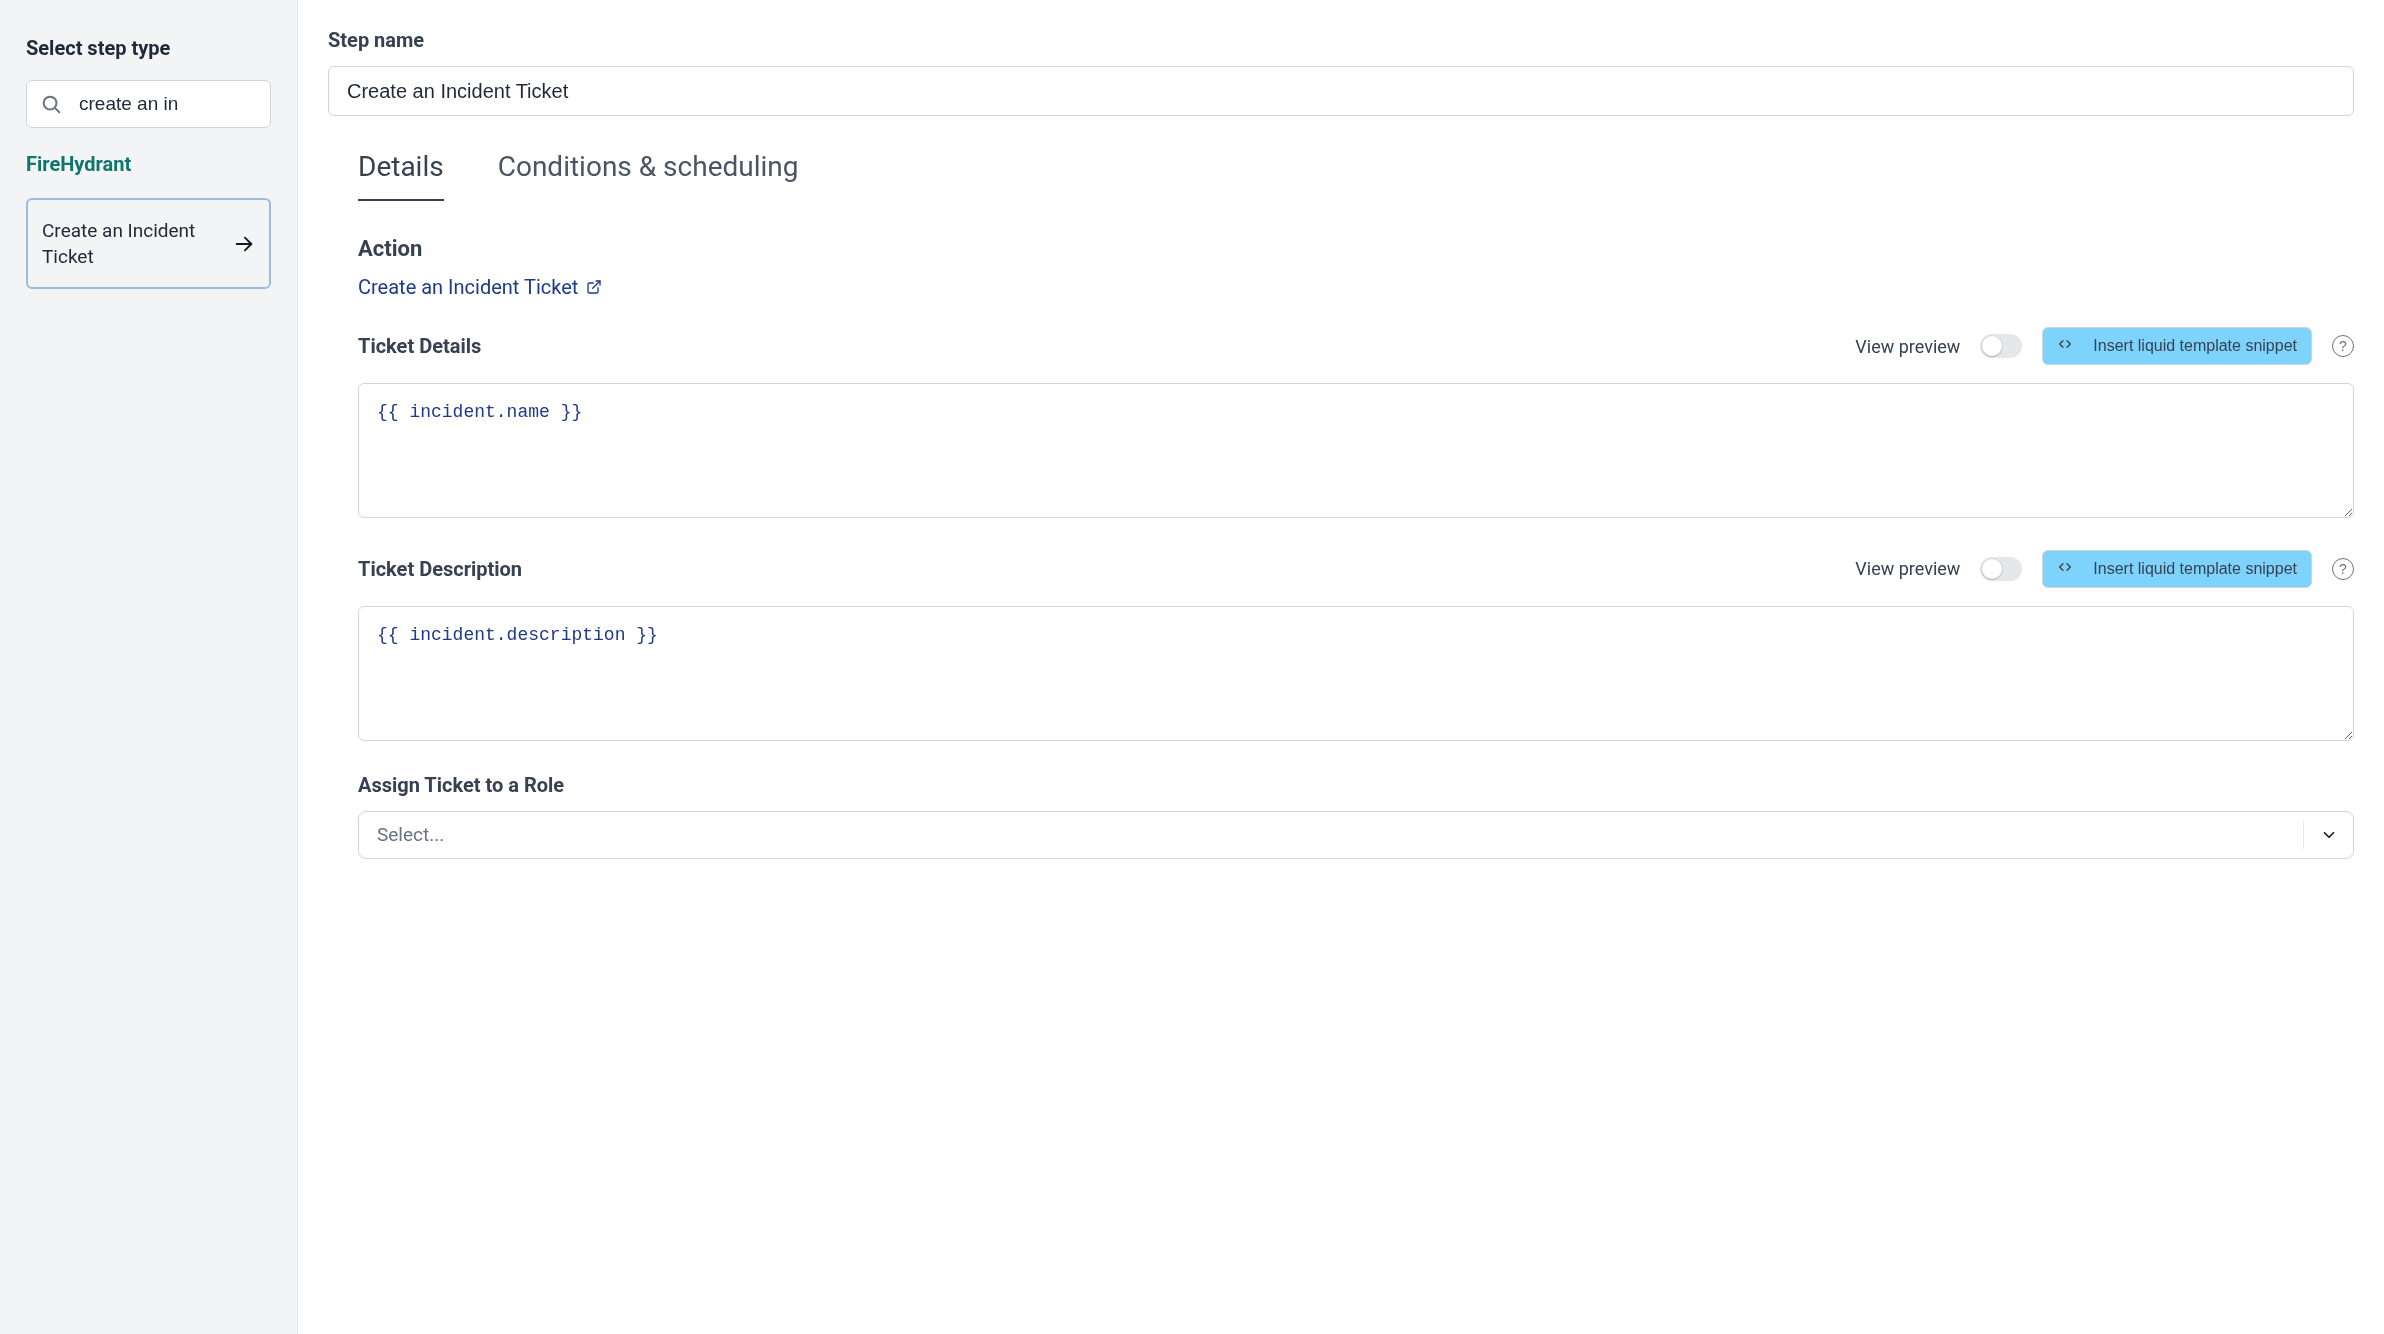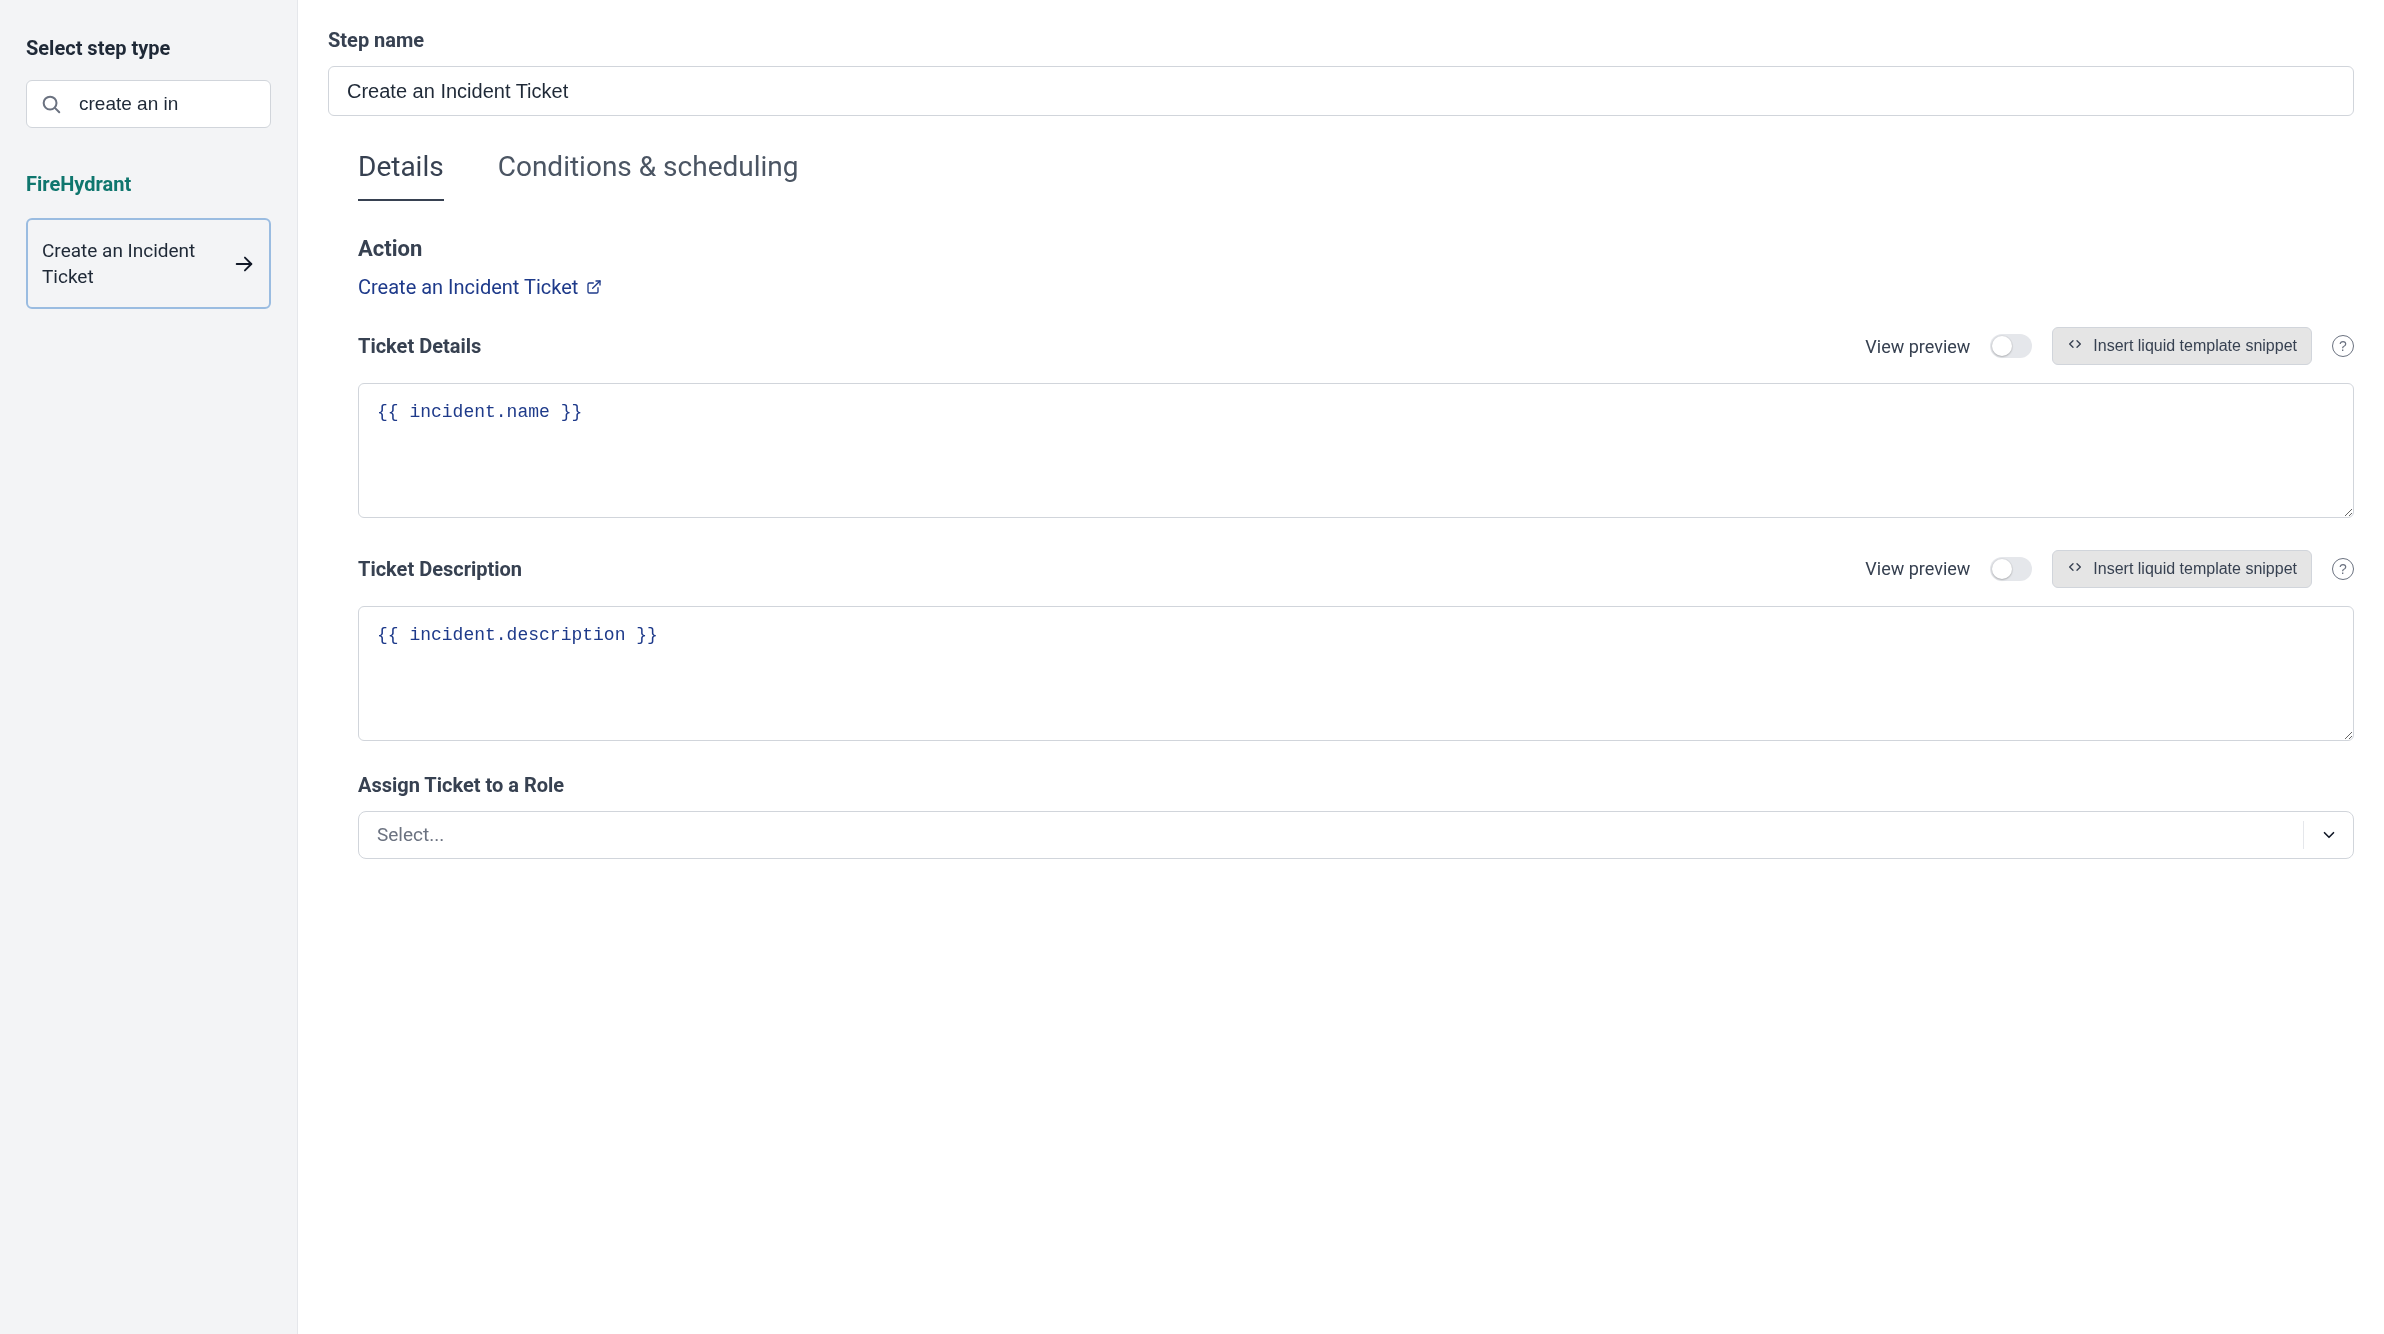--- a/index.html
+++ b/index.html
@@ -24,21 +24,21 @@
     flex-shrink: 0;
   }
   .sidebar-title {
     font-size: 20px;
     font-weight: 700;
     color: #1f2937;
     margin-bottom: 20px;
   }
   .search-wrap {
     position: relative;
-    margin-bottom: 44px;
+    margin-bottom: 24px;
   }
   .search-input {
     width: 100%;
     height: 48px;
     padding: 0 14px 0 52px;
     border: 1px solid #d1d5db;
     border-radius: 6px;
     background: #ffffff;
     font-size: 19px;
     color: #1f2937;
@@ -179,26 +179,26 @@
     left: 2px;
     width: 20px;
     height: 20px;
     border-radius: 50%;
     background: #ffffff;
     box-shadow: 0 0 0 1px rgba(0,0,0,0.04), 0 1px 2px rgba(0,0,0,0.2);
   }
   .snippet-btn {
     display: inline-flex;
     align-items: center;
-    gap: 10px;
+    gap: 20px;
     height: 38px;
     padding: 0 14px;
     border: 1px solid #d1d5db;
     border-radius: 6px;
-    background: #e5e5e5;
+    background: #7dd3fc;
     font-size: 16px;
     color: #374151;
     cursor: pointer;
   }
   .help-btn {
     width: 22px;
     height: 22px;
     border: 1.5px solid #6b7280;
     border-radius: 50%;
     display: inline-flex;

